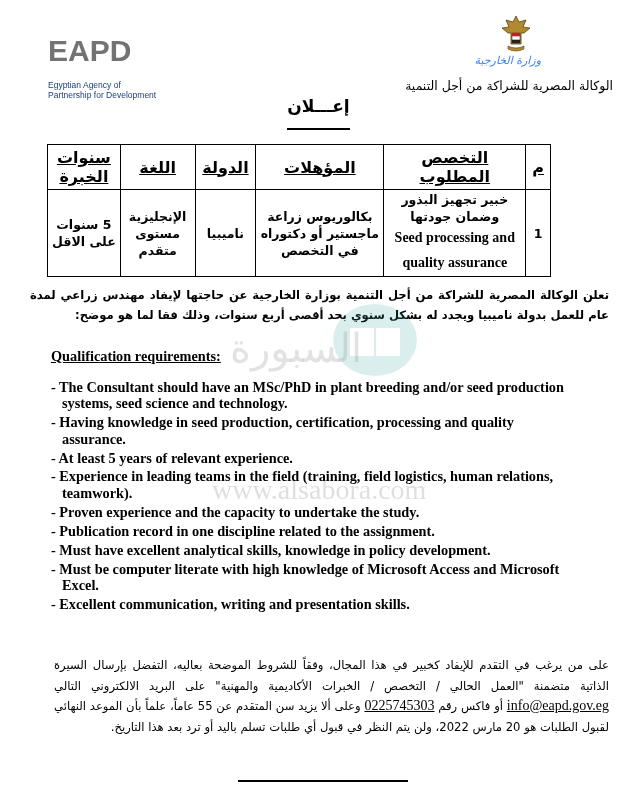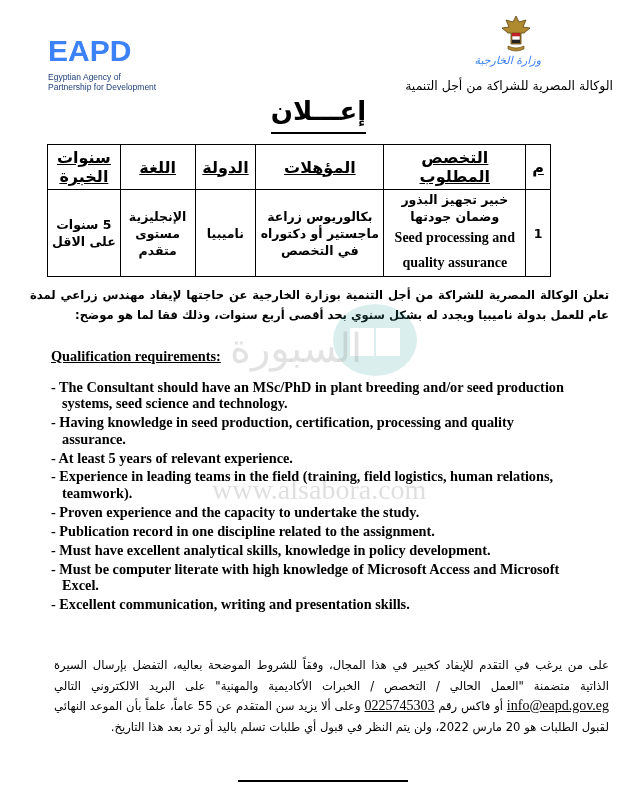--- a/index.html
+++ b/index.html
@@ -1,30 +1,30 @@
 <!DOCTYPE html>
 <html><head>
 <meta charset="utf-8">
 <style>
   html, body { margin:0; padding:0; background:#ffffff; }
   body { width:637px; height:800px; position:relative; overflow:hidden;
          font-family: "Liberation Serif", serif; color:#000; }
 
   .logo-eapd { position:absolute; left:48px; top:36px; width:120px; }
   .logo-eapd .mark { font-family:"Liberation Sans", sans-serif; font-weight:bold; font-size:30px;
-                     color:#3b82f6; letter-spacing:0px; line-height:30px; display:flex; align-items:center; }
-  .logo-eapd .sub { font-family:"Liberation Sans", sans-serif; font-size:8.5px; color:#1f3f7a; line-height:10px; margin-top:6px; }
+                     color:#737373; letter-spacing:0px; line-height:30px; display:flex; align-items:center; }
+  .logo-eapd .sub { font-family:"Liberation Sans", sans-serif; font-size:8.5px; color:#1f3f7a; line-height:10px; margin-top:14px; }
 
   .logo-ministry { position:absolute; right:24px; top:10px; width:230px; text-align:right; direction:rtl; }
   .logo-ministry .eagle { position:absolute; right:80px; top:4px; width:34px; height:40px; }
   .logo-ministry .min-name { position:absolute; right:72px; top:44px; font-size:11px; font-style:italic; color:#3b82f6; font-family:"DejaVu Serif", serif; }
   .logo-ministry .agency { position:absolute; right:0; top:68px; font-size:12.5px; white-space:nowrap; font-family:"DejaVu Sans", sans-serif;text-align:center; }
 
   .title { position:absolute; left:0; right:0; top:96px; text-align:center; }
-  .title span { font-family:"DejaVu Sans", sans-serif; font-weight:bold; font-size:26px; border-bottom:2px solid #000; padding-bottom:6px; direction:rtl;margin-top:17px; }
+  .title span { font-family:"DejaVu Sans", sans-serif; font-weight:bold; font-size:17px; border-bottom:2px solid #000; padding-bottom:12px; direction:rtl;margin-top:17px; }
 
   table.jobs { position:absolute; left:47px; top:144px; width:504px; border-collapse:collapse; direction:rtl; }
   table.jobs th, table.jobs td { border:1.5px solid #000; text-align:center; vertical-align:middle; font-family:"DejaVu Sans", sans-serif; font-weight:bold; }
   table.jobs th { height:42px; font-size:16px; text-decoration:underline; }
   table.jobs td { height:74px; font-size:12.5px; line-height:17px; }
   table.jobs td .en { font-family:"Liberation Serif", serif; font-size:14px; line-height:25px; direction:ltr; display:block; }
 
   .intro { position:absolute; left:30px; right:28px; top:285px; direction:rtl; text-align:justify; font-family:"DejaVu Sans", sans-serif;
            font-weight:bold; font-size:11.6px; line-height:20px; }
 

